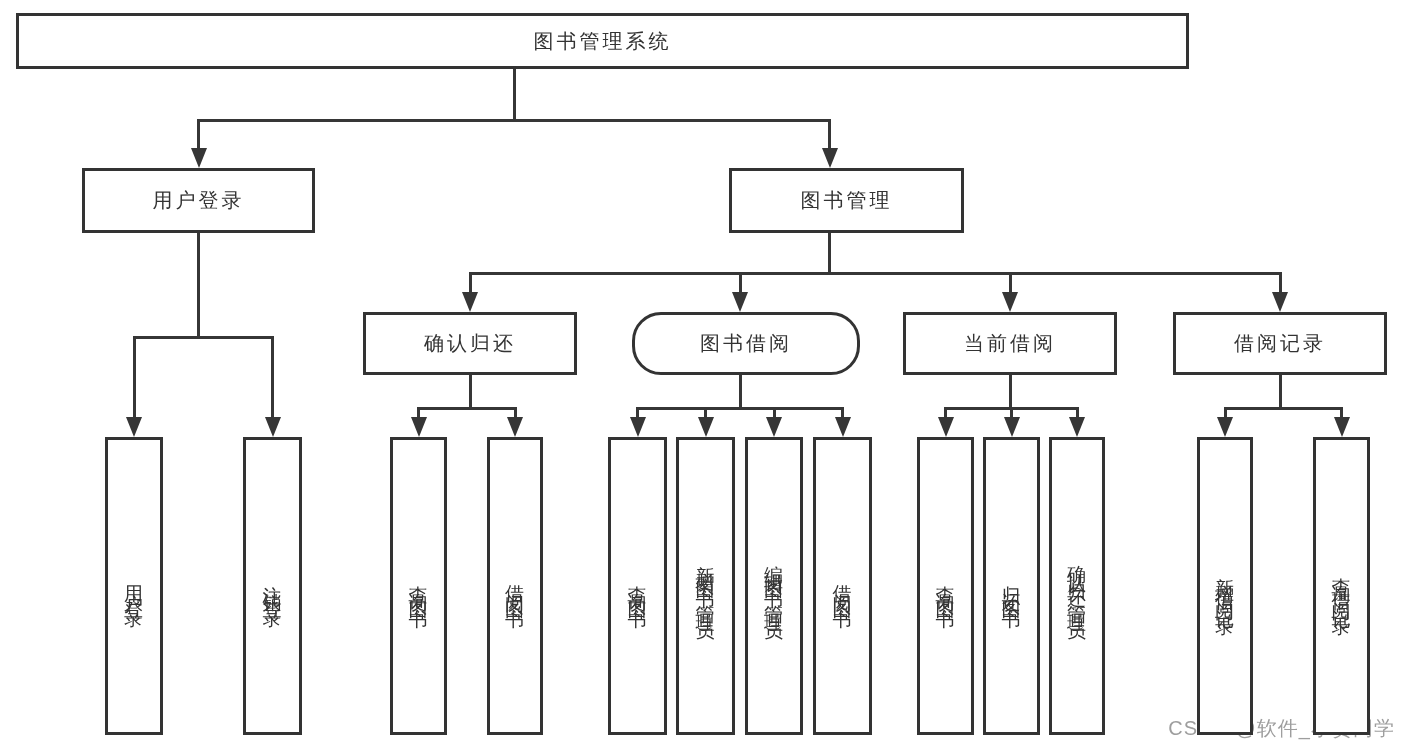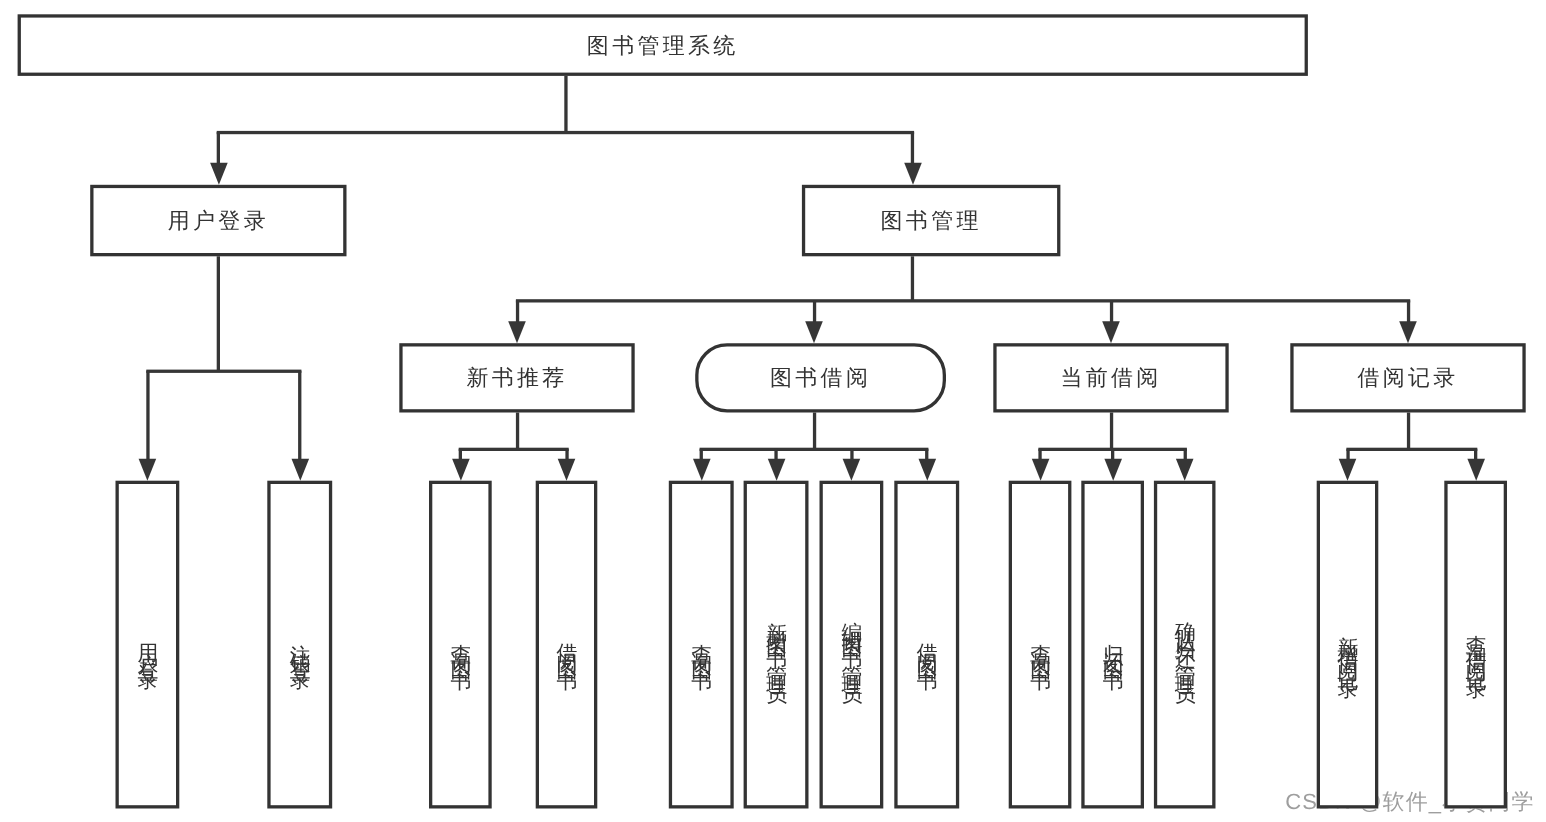--- a/index.html
+++ b/index.html
@@ -67,21 +67,21 @@
 <div class="node" style="left: 16px; top: 13px; width: 1173px; height: 56px;">
       <span class="label">图书管理系统</span>
     </div>
     <div class="node" style="left: 82px; top: 168px; width: 233px; height: 65px;">
       <span class="label">用户登录</span>
     </div>
     <div class="node" style="left: 712px; top: 168px; width: 235px; height: 65px; margin-left: 17px;">
       <span class="label">图书管理</span>
     </div>
     <div class="node" style="left: 363px; top: 312px; width: 214px; height: 63px;">
-      <span class="label">新书推荐</span>
+      <span class="label">确认归还</span>
     </div>
     <div class="node" style="left: 632px; top: 312px; width: 228px; height: 63px; border-radius: 29px;">
       <span class="label">图书借阅</span>
     </div>
     <div class="node" style="left: 903px; top: 312px; width: 214px; height: 63px;">
       <span class="label">当前借阅</span>
     </div>
     <div class="node" style="left: 1173px; top: 312px; width: 214px; height: 63px;">
       <span class="label">借阅记录</span>
     </div>

